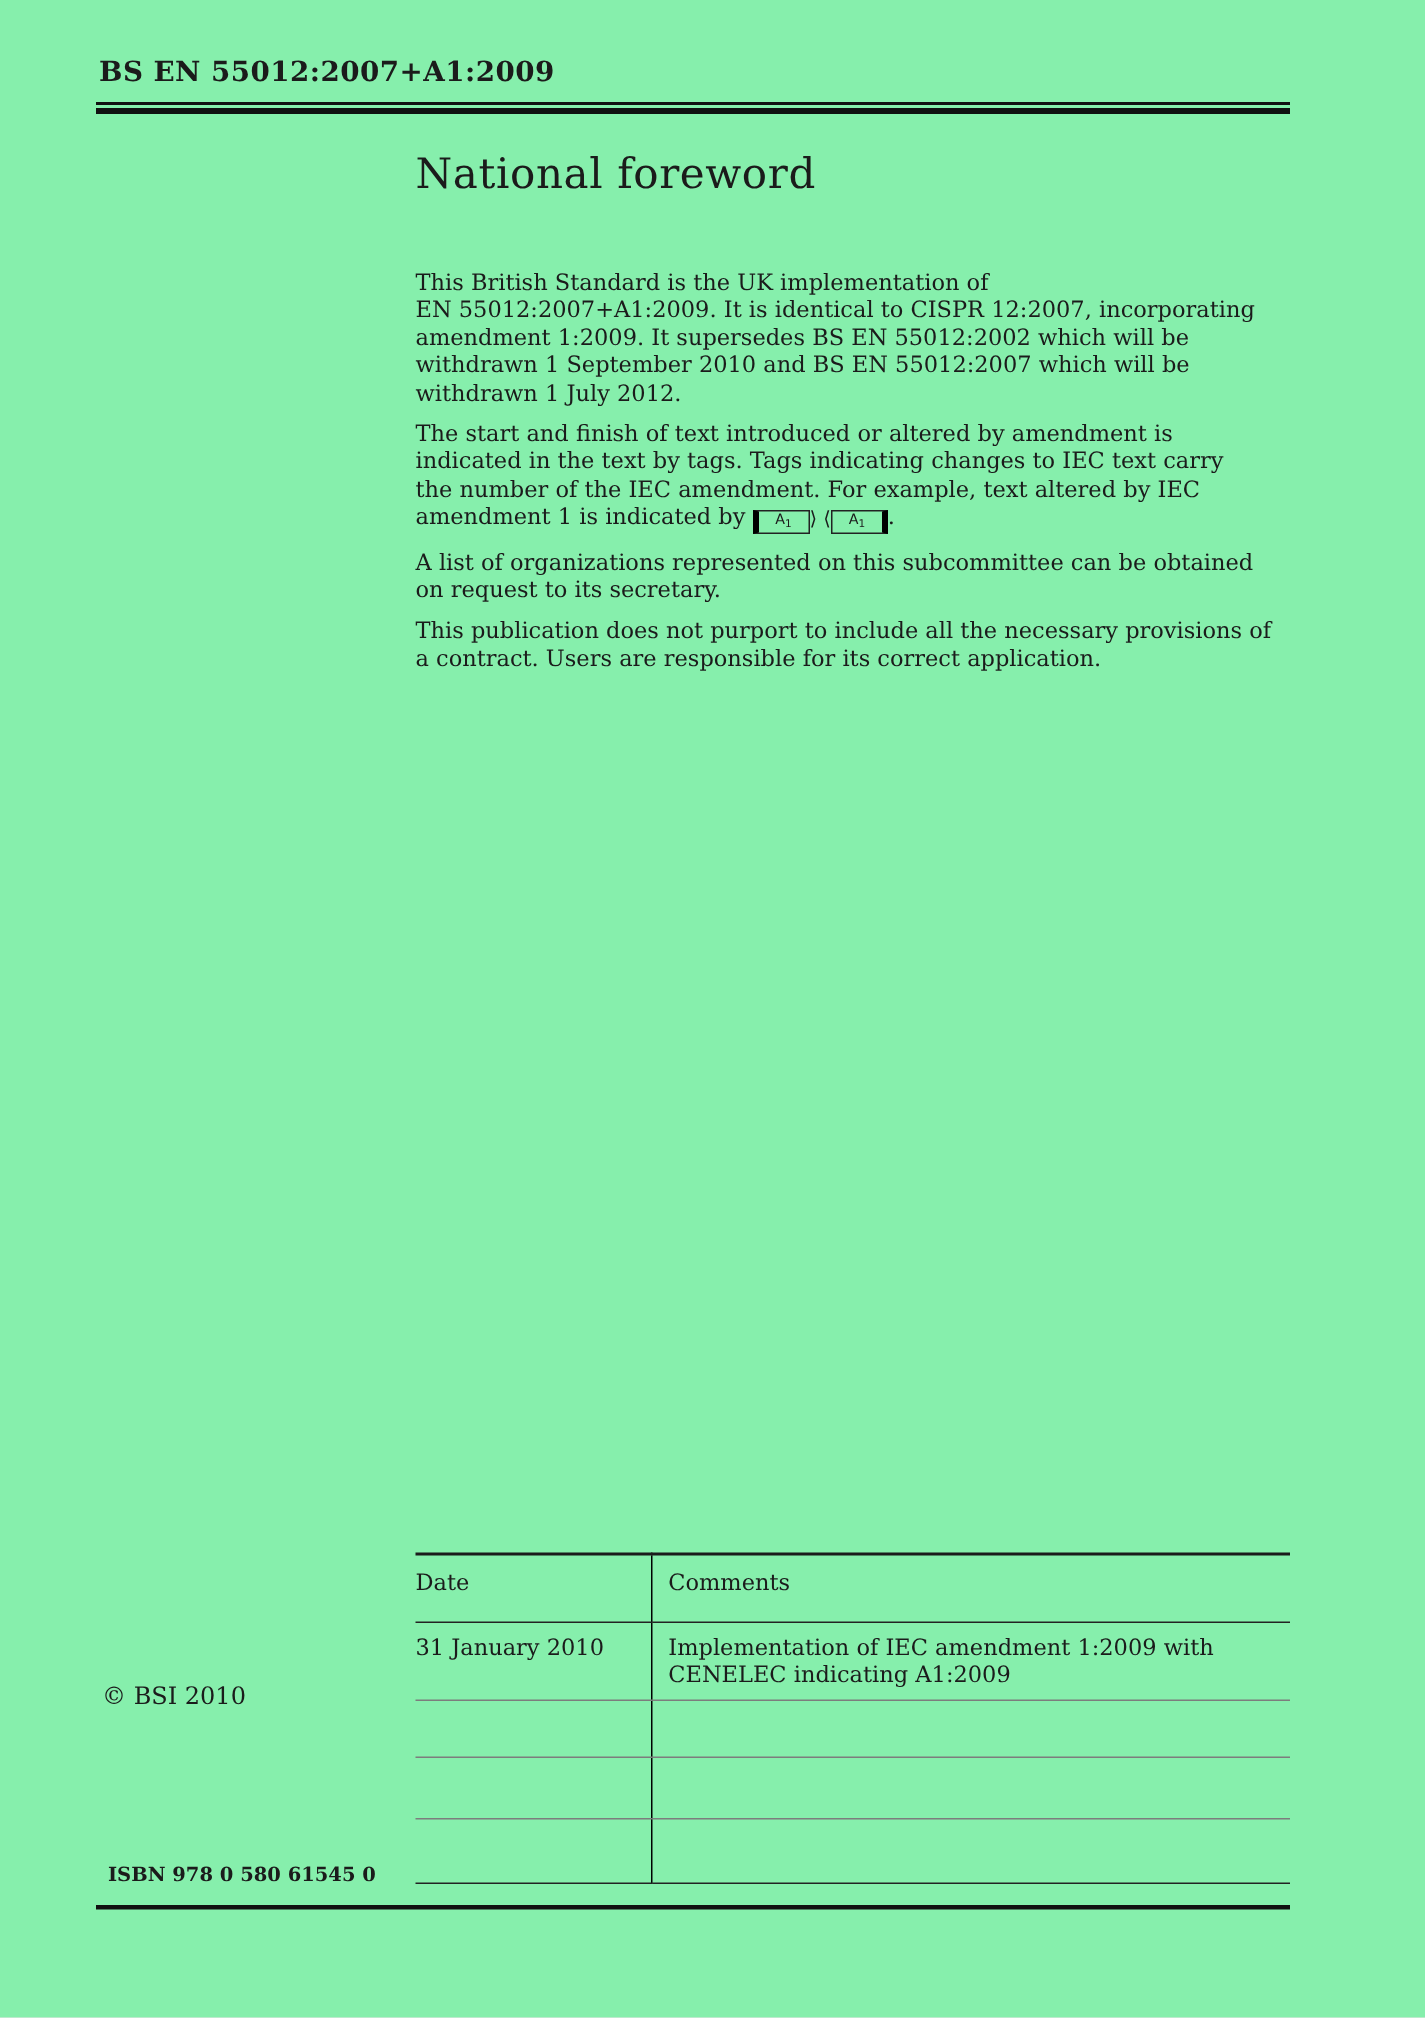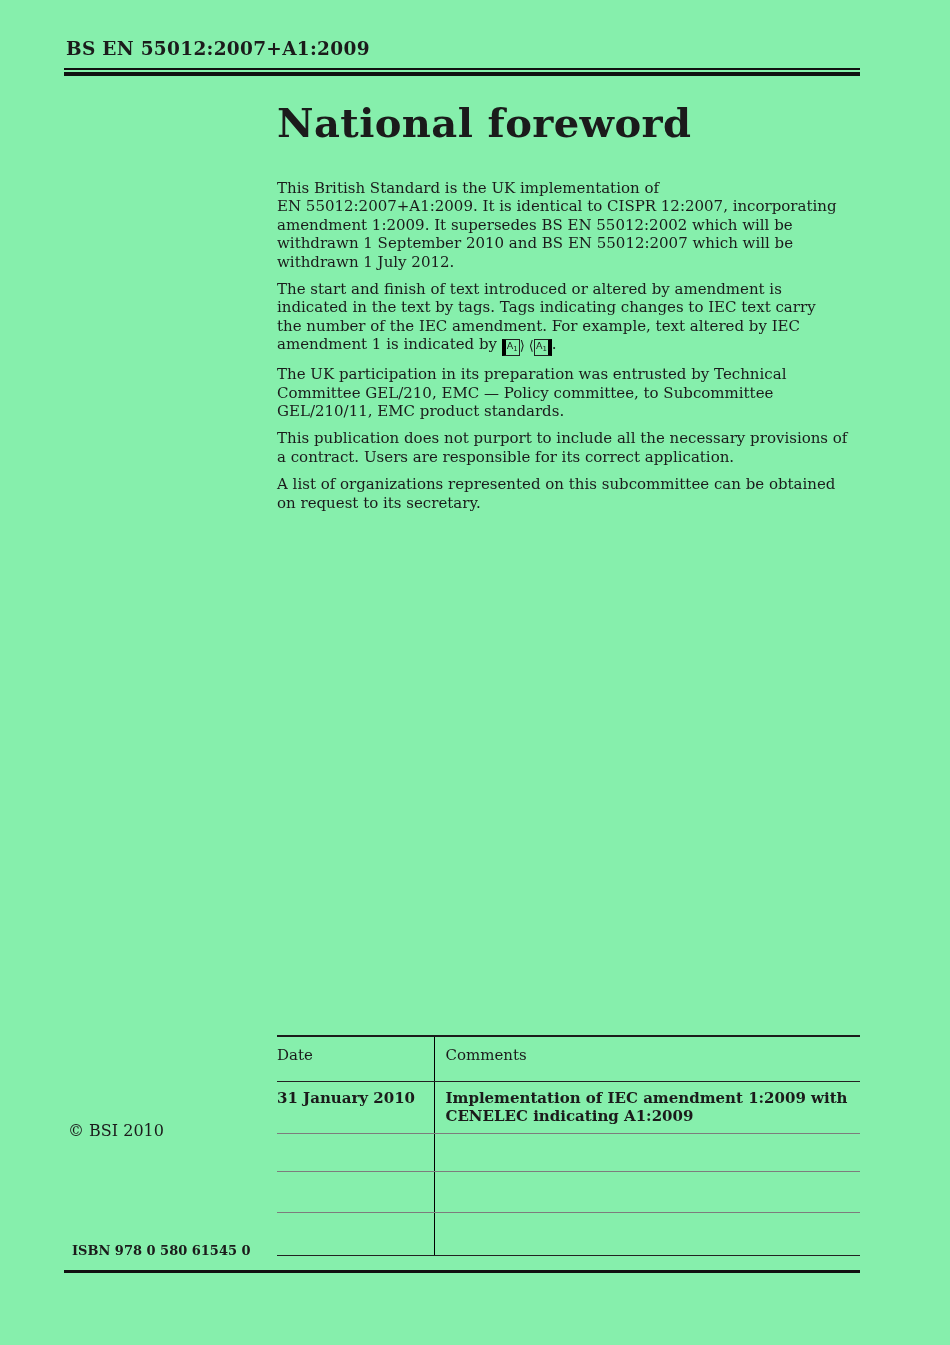--- a/index.html
+++ b/index.html
@@ -33,42 +33,42 @@
     position: absolute;
     left: 64px; top: 71.5px;
     width: 796px; height: 4.5px;
     background: #111;
   }
 
   
   .page-title {
     position: absolute;
     left: 277px; top: 99px;
-    font-size: 40px;
-    font-weight: bold;
+    font-size: 28px;
+    font-weight: normal;
     letter-spacing: 0.4px;
   }
   .body-col {
     position: absolute;
     left: 277px; top: 179px;
     width: 600px;
     font-size: 15px;
     line-height: 18.4px;
   }
   .body-col p { margin: 0 0 9px 0; }
   .body-col p.bold { font-weight: bold; }
 
   
   .amd-tag { display: inline-block; vertical-align: -1px; }
   .amd-box {
     display: inline-block;
     border: 1px solid #222;
     font-size: 9.5px;
     line-height: 11px;
-    padding: 0 1px;
+    padding: 0 11px;
     vertical-align: 1px;
     font-family: "DejaVu Sans", "Liberation Sans", sans-serif;
   }
   .amd-box sub { font-size: 7px; vertical-align: -2px; }
   .amd-open .amd-box { border-left: 4px solid #000; }
   .amd-close .amd-box { border-right: 4px solid #000; }
   .amd-angle {
     font-family: "DejaVu Sans", sans-serif;
     font-size: 13px;
     vertical-align: 0px;
@@ -112,21 +112,21 @@
     line-height: 18.4px;
   }
   table.amendments { border-top: 2px solid #1b1b1b; }
   table.amendments td {
     vertical-align: top;
     padding: 7px 0 0 0;
   }
   table.amendments td.c-date  { width: 157px; border-right: 1px solid #000000; }
   table.amendments td.c-comm  { padding-left: 11px; }
   tr.hdr td { border-bottom: 1.5px solid #222; height: 45px; padding-top: 9px; }
-  tr.r1  td { border-bottom: 1px solid #7d7d7d; height: 52px; font-weight: bold; }
+  tr.r1  td { border-bottom: 1px solid #7d7d7d; height: 52px; }
   tr.r2  td { border-bottom: 1px solid #7d7d7d; height: 38px; }
   tr.r3  td { border-bottom: 1px solid #7d7d7d; height: 41px; }
   tr.r4  td { border-bottom: 1.5px solid #222; height: 43px; }
 
   
   .rule-footer {
     position: absolute;
     left: 64px; top: 1270px;
     width: 796px; height: 2.5px;
     background: #111;
@@ -148,29 +148,26 @@
 EN 55012:2007+A1:2009. It is identical to CISPR 12:2007, incorporating
 amendment 1:2009. It supersedes BS EN 55012:2002 which will be
 withdrawn 1 September 2010 and BS EN 55012:2007 which will be
 withdrawn 1 July 2012.</p>
 
     <p><span class="pre">The start and finish of text introduced or altered by amendment is
 indicated in the text by tags. Tags indicating changes to IEC text carry
 the number of the IEC amendment. For example, text altered by IEC
 amendment 1 is indicated by </span><span class="amd-tag amd-open"><span class="amd-box"><span>A</span><sub>1</sub></span><span class="amd-angle">⟩</span></span><span class="amd-tag amd-close"><span class="amd-angle">⟨</span><span class="amd-box"><span>A</span><sub>1</sub></span></span><span>.</span></p>
 
-    <p class="pre">The UK participation in its preparation was entrusted by Technical
-Committee GEL/210, EMC — Policy committee, to Subcommittee
-GEL/210/11, EMC product standards.</p>
+
+    <p class="pre">A list of organizations represented on this subcommittee can be obtained
+on request to its secretary.</p>
 
     <p class="pre">This publication does not purport to include all the necessary provisions of
 a contract. Users are responsible for its correct application.</p>
-
-    <p class="pre">A list of organizations represented on this subcommittee can be obtained
-on request to its secretary.</p>
 
   </div>
 
 
   <div class="copyright">© BSI 2010</div>
 
   <div class="isbn">ISBN 978 0 580 61545 0</div>
 
 
   <table class="amendments">

